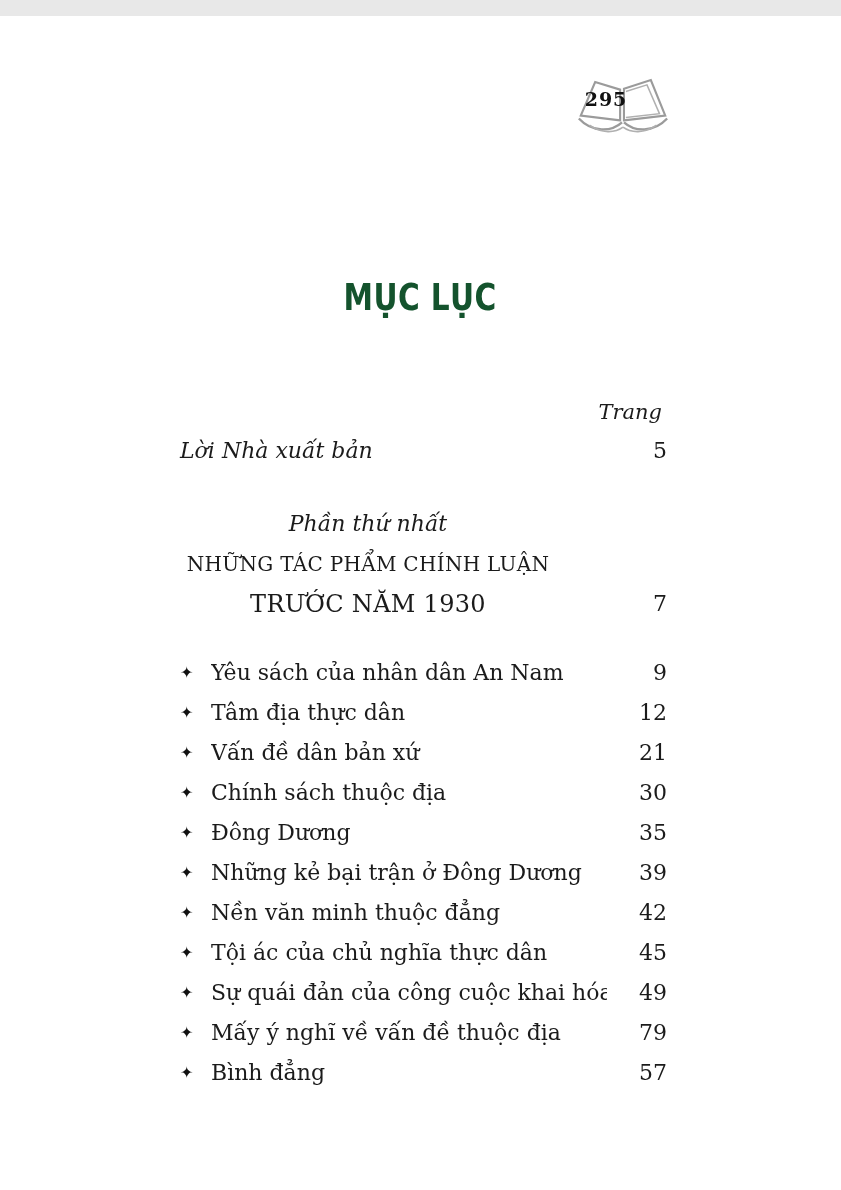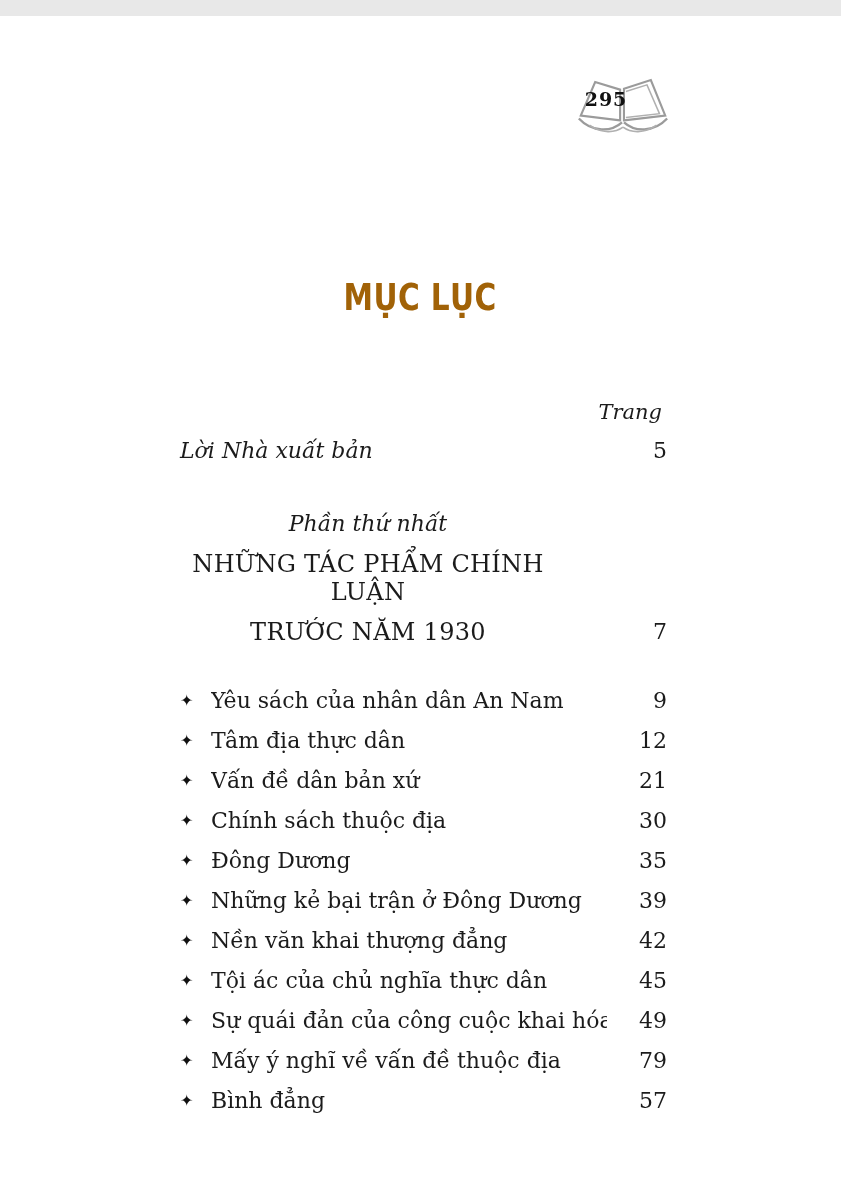--- a/index.html
+++ b/index.html
@@ -31,21 +31,21 @@
 
   
   .page-title {
     position: absolute;
     top: 261px; left: 0; width: 100%;
     text-align: center;
     font-family: "DejaVu Sans", "Liberation Sans", sans-serif;
     font-weight: 800;
     font-size: 38px;
     line-height: 40px;
-    color: #a16207;
+    color: #14532d;
   }
   .page-title .condensed {
     display: inline-block;
     transform: scaleX(0.78);
     letter-spacing: 0.5px;
   }
 
   
   .toc {
     position: absolute;
@@ -64,21 +64,21 @@
     margin-top: 12px;
     font-size: 22px;
     line-height: 28px;
   }
   .front-label { flex: 1; font-style: italic; }
   .num { width: 60px; text-align: right; font-size: 22px; }
 
   .part-section { position: relative; margin-top: 46px; }
   .part-center { width: 376px; text-align: center; }
   .part-kicker { font-style: italic; font-size: 22px; line-height: 26px; }
-  .part-line1 { font-size: 24px; line-height: 28px; margin-top: 13px; letter-spacing: 0.3px; }
+  .part-line1 { font-size: 20px; line-height: 28px; margin-top: 13px; letter-spacing: 0.3px; }
   .part-line2 { font-size: 24px; line-height: 28px; margin-top: 12px; letter-spacing: 0.3px; }
   .part-num {
     position: absolute;
     right: 0; bottom: 0;
     font-size: 22px; line-height: 28px;
     width: 60px; text-align: right;
   }
 
   .entries { margin-top: 35px; }
   .entry-row {
@@ -164,21 +164,21 @@
         <span class="entry-label">Đông Dương</span>
         <span class="entry-num">35</span>
       </div>
       <div class="entry-row">
         <span class="entry-marker">✦</span>
         <span class="entry-label">Những kẻ bại trận ở Đông Dương</span>
         <span class="entry-num">39</span>
       </div>
       <div class="entry-row">
         <span class="entry-marker">✦</span>
-        <span class="entry-label">Nền văn khai thượng đẳng</span>
+        <span class="entry-label">Nền văn minh thuộc đẳng</span>
         <span class="entry-num">42</span>
       </div>
       <div class="entry-row">
         <span class="entry-marker">✦</span>
         <span class="entry-label">Tội ác của chủ nghĩa thực dân</span>
         <span class="entry-num">45</span>
       </div>
       <div class="entry-row">
         <span class="entry-marker">✦</span>
         <span class="entry-label">Sự quái đản của công cuộc khai hóa</span>

